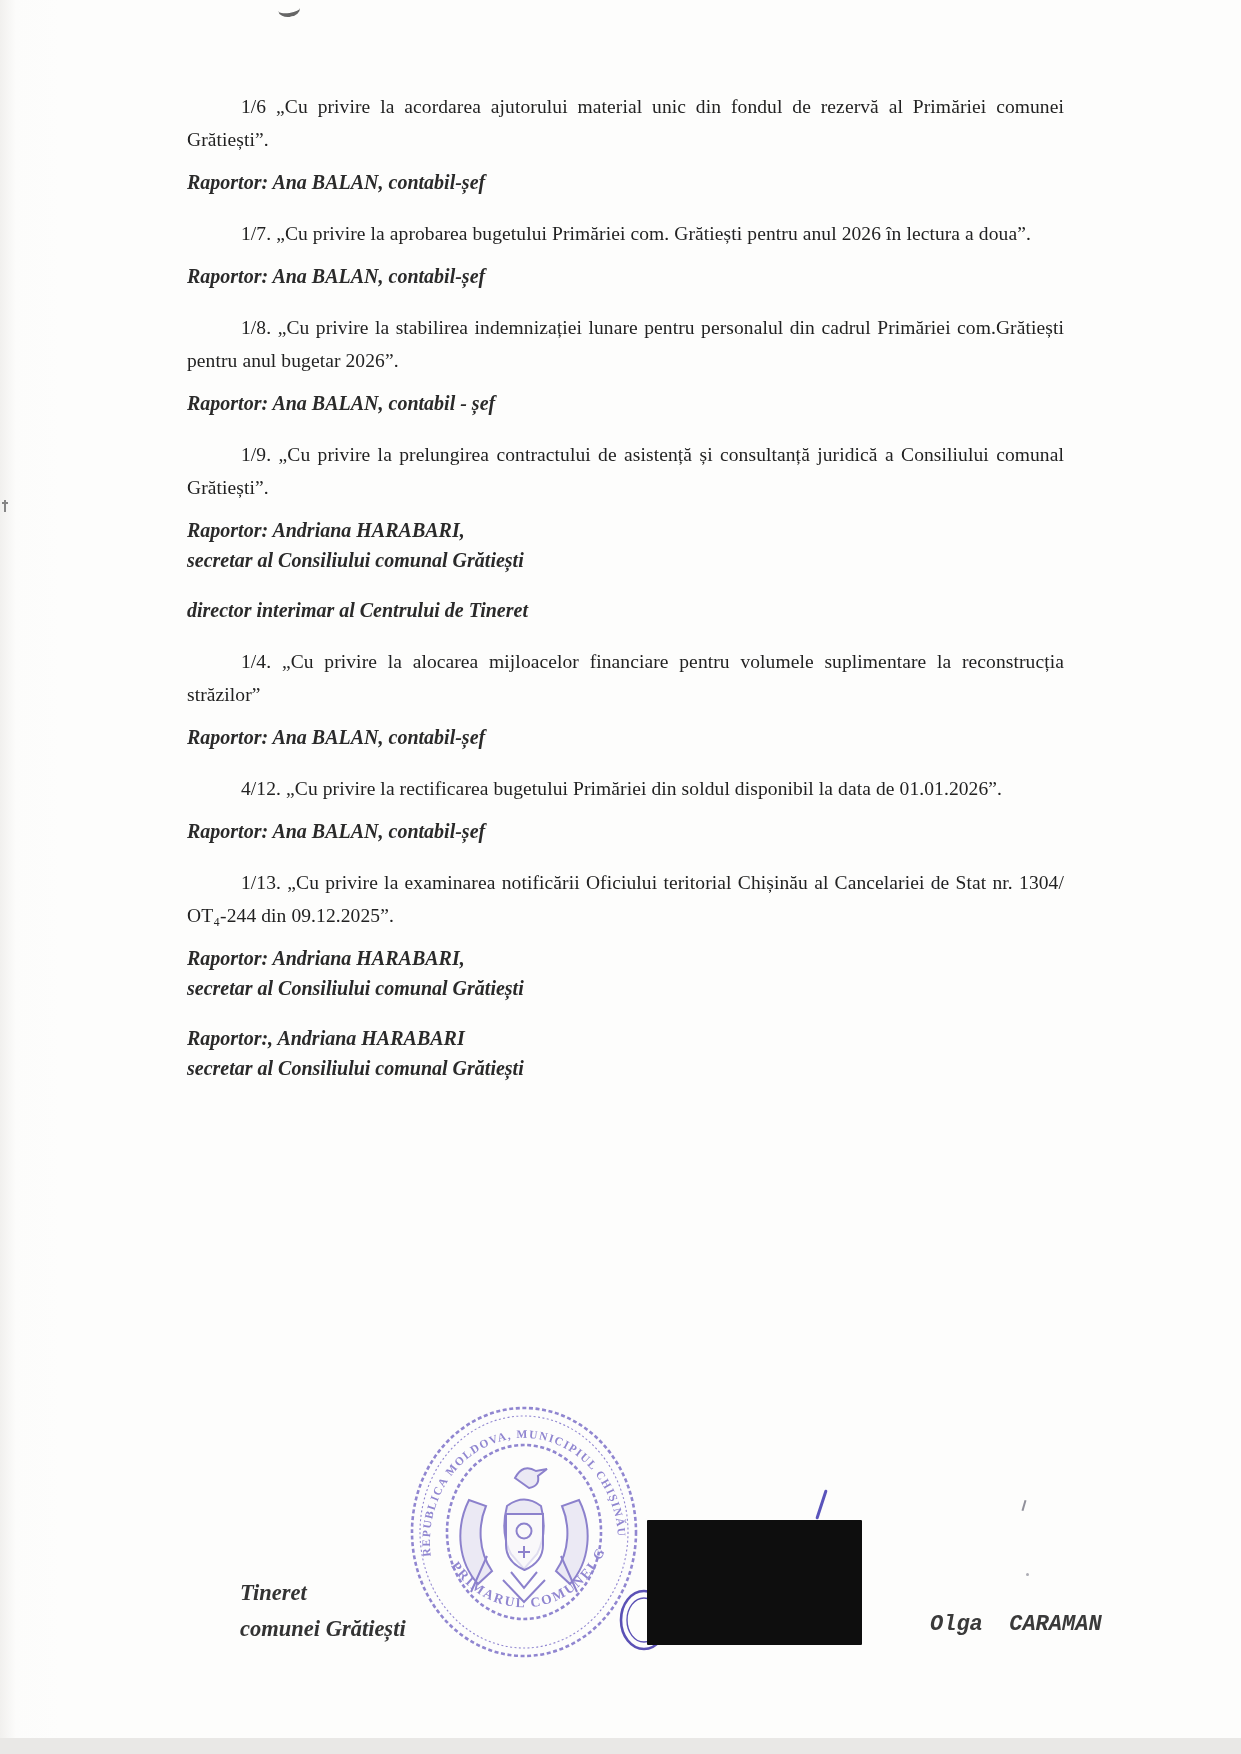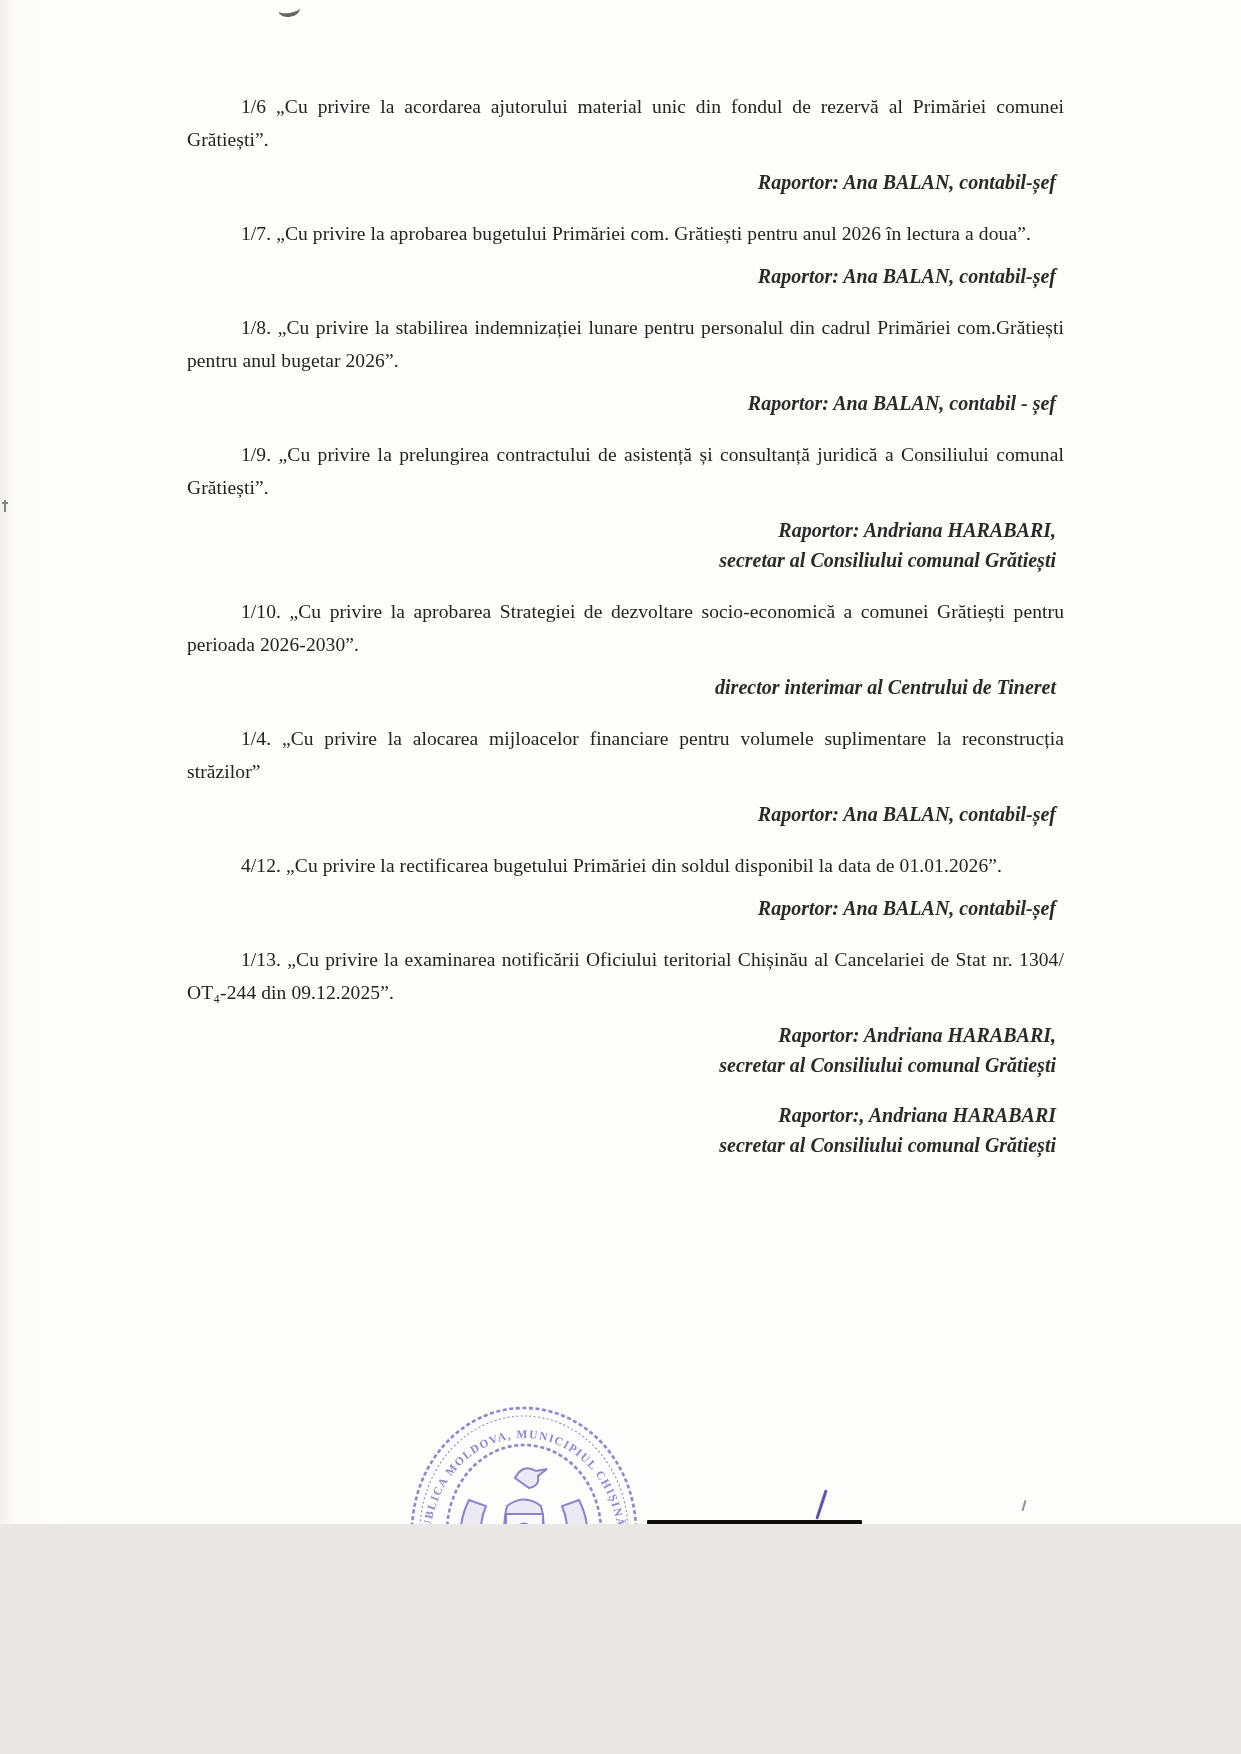--- a/index.html
+++ b/index.html
@@ -2,39 +2,39 @@
 <html><head>
 <meta charset="utf-8">
 <style>
   html,body{margin:0;padding:0;}
   body{
     width:1241px;height:1754px;
     background:#e9e8e6;
     font-family:"Liberation Serif","DejaVu Serif",serif;
   }
   .page{
-    position:relative;width:1241px;height:1524px;overflow:hidden;
+    position:relative;width:1241px;height:1738px;overflow:hidden;
     background:linear-gradient(90deg,#f1f0ee 0px,#fcfcfb 16px,#fdfdfc 60px,#fdfdfc 100%);
     color:#1c1c1c;
   }
   .content{
     position:absolute;left:187px;top:90px;width:877px;
   }
   .entry .body{
     margin:0 0 11px 0;
     font-size:19.5px;line-height:33px;
     text-align:justify;text-indent:54px;
     letter-spacing:0.1px;
     color:#222;
   }
   .entry .raportor{
-    margin:0 8px 20px 0;
+    margin:0 16px 20px 0;
     font-weight:bold;font-style:italic;
     font-size:20px;line-height:30px;
-    text-align:right;color:#2a2a2a;
+    text-align:left;color:#2a2a2a;
   }
   .sign-left{
     position:absolute;left:240px;top:1575px;
     font-weight:bold;font-style:italic;
     font-size:22.5px;line-height:36px;color:#333;
   }
   .sign-name{
     position:absolute;left:930px;top:1612px;
     font-weight:bold;font-style:italic;
     font-size:22px;color:#3a3a3a;white-space:pre;font-family:Liberation Mono, monospace;
@@ -103,21 +103,20 @@
         </div>
       </div>
       <div class="entry">
         <p class="body"><span>1/9.</span> <span>„Cu privire la prelungirea contractului de asistență și consultanță juridică a Consiliului comunal Grătiești”.</span></p>
         <div class="raportor">
           <div>Raportor: Andriana HARABARI,</div>
           <div>secretar al Consiliului comunal Grătiești</div>
         </div>
       </div>
       <div class="entry">
-        <p class="body"><span>1/10.</span> <span>„Cu privire la aprobarea Strategiei de dezvoltare socio-economică a comunei Grătiești pentru perioada 2026-2030”.</span></p>
         <div class="raportor">
           <div>director interimar al Centrului de Tineret</div>
         </div>
       </div>
       <div class="entry">
         <p class="body"><span>1/4.</span> <span>„Cu privire la alocarea mijloacelor financiare pentru volumele suplimentare la reconstrucția străzilor”</span></p>
         <div class="raportor">
           <div>Raportor: Ana BALAN, contabil-șef</div>
         </div>
       </div>

